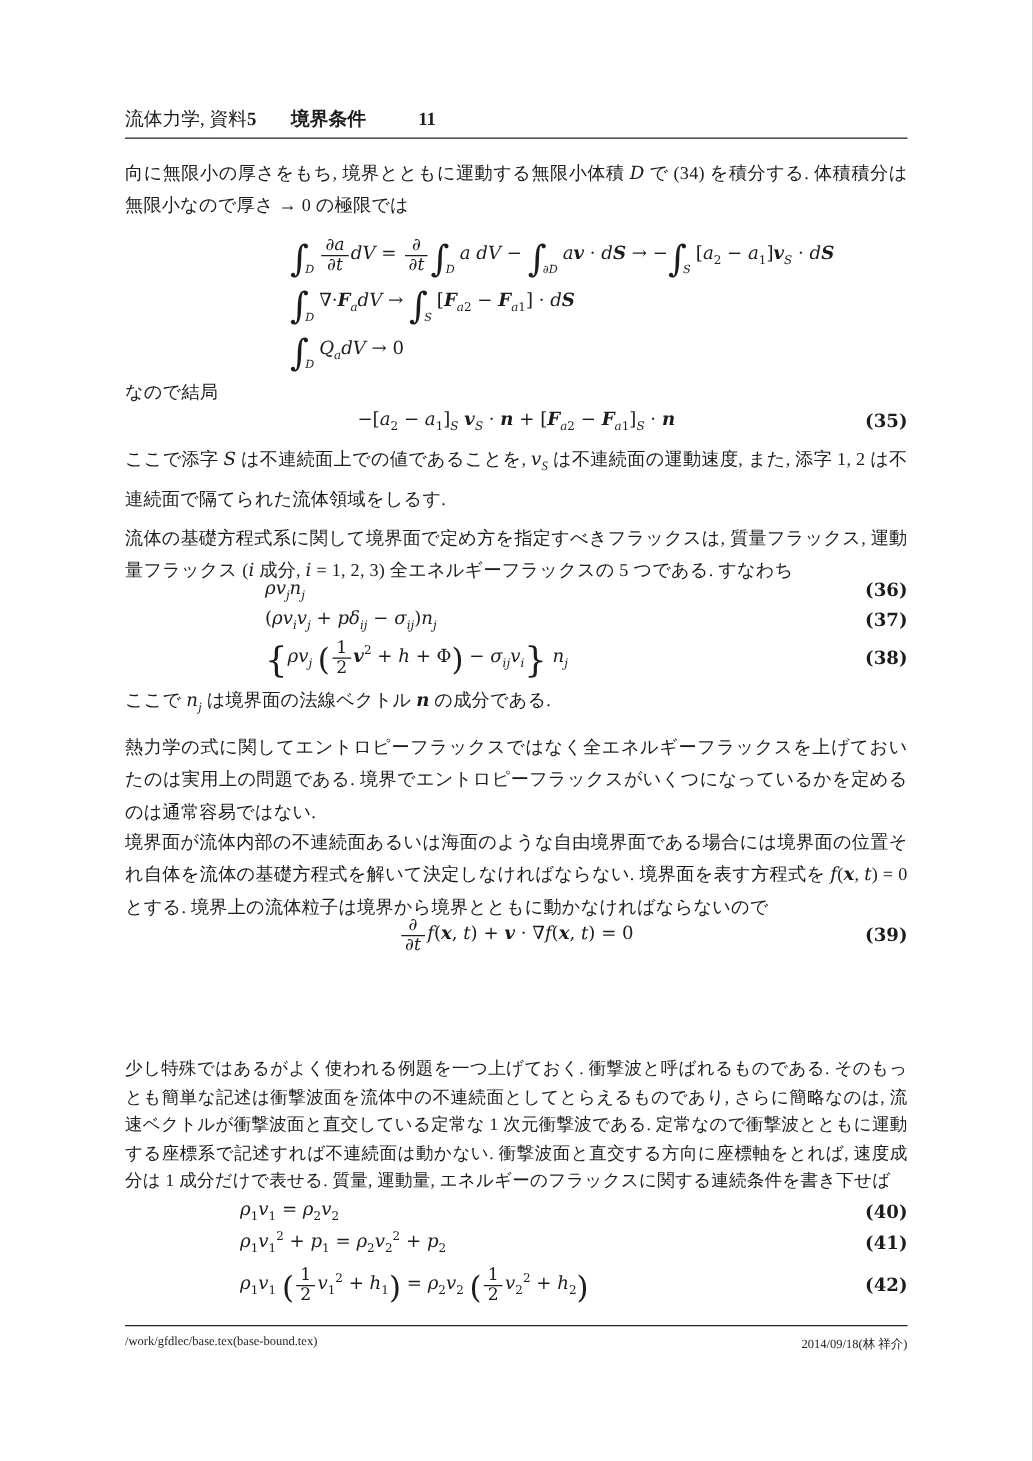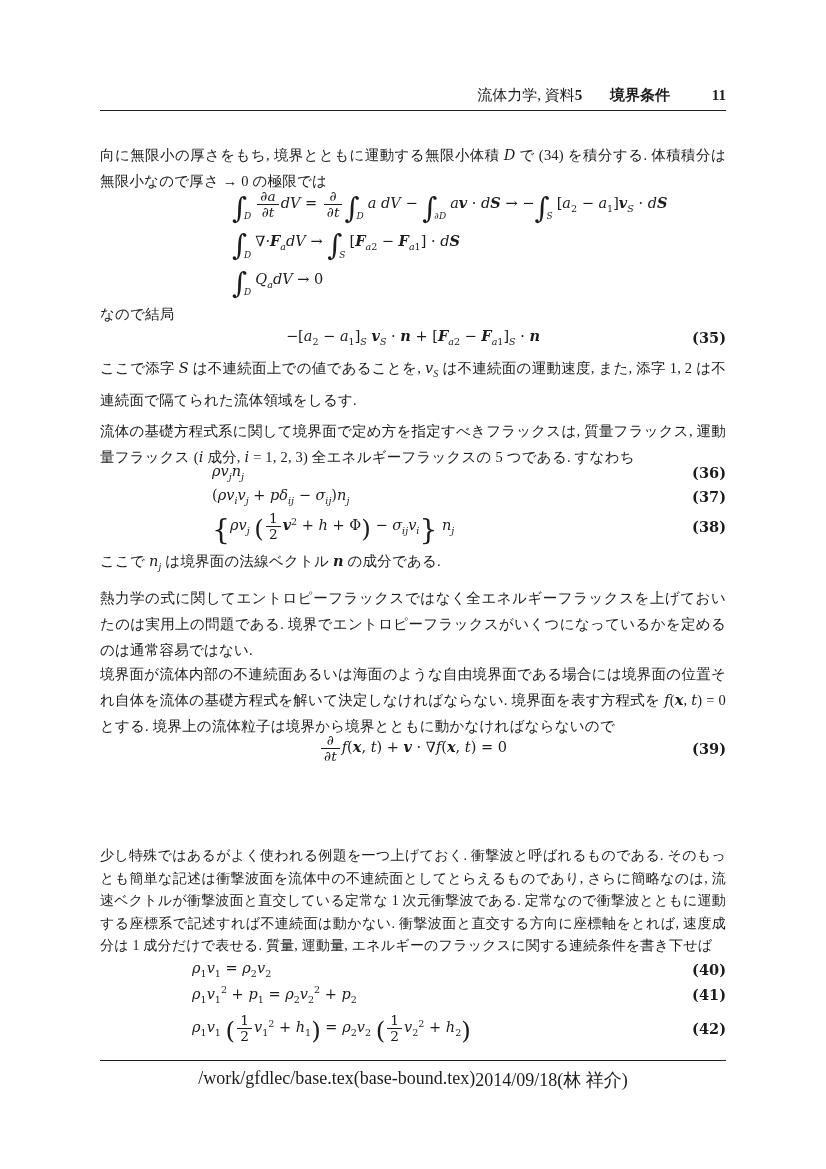--- a/index.html
+++ b/index.html
@@ -1,28 +1,28 @@
 <!DOCTYPE html>
 <html><head>
 <meta charset="utf-8">
 <style>
   html,body{margin:0;padding:0;background:#d9d9d9;}
   .page{position:relative;width:826px;height:1169px;background:#ffffff;overflow:hidden;
         color:#1c1c1c;font-family:"Liberation Serif","DejaVu Serif",serif;box-shadow:0 0 0 1px #aaa;}
   .content{position:absolute;left:100px;top:0;width:626px;height:1169px;}
 
   
-  .hdr{position:absolute;top:86px;left:0;width:626px;display:flex;justify-content:flex-end;
+  .hdr{position:absolute;top:86px;left:0;width:626px;display:flex;justify-content:flex-start;
        align-items:baseline;border-bottom:1px solid #222;padding-bottom:5px;font-size:15px;}
   .hdr .hl{font-weight:normal;}
   .hdr .hr{font-weight:bold;}
   .hdr .hr .sec{margin-left:24px;}
   .hdr .hr .pg{margin-left:38px;}
   .ftr{position:absolute;top:1060px;left:0;width:626px;border-top:1px solid #222;padding-top:7px;
-       display:flex;justify-content:center;font-size:18px;}
+       display:flex;justify-content:space-between;font-size:10px;}
 
   
   .para{position:absolute;left:0;width:626px;margin:0;font-size:14.5px;line-height:26px;
         text-align:justify;letter-spacing:0.2px;}
   .para.tight{line-height:22.5px;font-size:14px;}
   .mv{font-family:"DejaVu Serif","Liberation Serif",serif;font-style:italic;}
   .ms{font-size:70%;}
   .bi{font-weight:bold;font-style:italic;font-family:"DejaVu Serif","Liberation Serif",serif;}
 
   
@@ -54,21 +54,21 @@
 
     <div class="hdr">
       <span class="hl">流体力学, 資料</span>
       <span class="hr">
         <span>5</span>
         <span class="sec">境界条件</span>
         <span class="pg">11</span>
       </span>
     </div>
 
-    <p class="para" style="top:142px">向に無限小の厚さをもち, 境界とともに運動する無限小体積 <i class="mv">D</i> で (34) を積分する. 体積積分は無限小なので厚さ → 0 の極限では</p>
+    <p class="para" style="top:126px">向に無限小の厚さをもち, 境界とともに運動する無限小体積 <i class="mv">D</i> で (34) を積分する. 体積積分は無限小なので厚さ → 0 の極限では</p>
 
     <div class="eqrow" style="top:184px;height:42px">
       <span class="eqbody i1"><span class="int">∫</span><span class="il"><i>D</i></span><span class="fr"><span class="fn"><i>∂a</i></span><span class="fd"><i>∂t</i></span></span><i>dV</i> = <span class="fr"><span class="fn"><i>∂</i></span><span class="fd"><i>∂t</i></span></span><span class="int">∫</span><span class="il"><i>D</i></span><i>a dV</i> − <span class="int">∫</span><span class="il"><i>∂D</i></span><i>a</i><span class="bi">v</span> · <i>d</i><span class="bi">S</span> → −<span class="int">∫</span><span class="il"><i>S</i></span>[<i>a</i><sub>2</sub> − <i>a</i><sub>1</sub>]<span class="bi">v</span><sub><i>S</i></sub> · <i>d</i><span class="bi">S</span></span>
     </div>
     <div class="eqrow" style="top:227px;height:38px">
       <span class="eqbody i1"><span class="int">∫</span><span class="il"><i>D</i></span>∇·<span class="bi">F</span><sub><i>a</i></sub><i>dV</i> → <span class="int">∫</span><span class="il"><i>S</i></span>[<span class="bi">F</span><sub><i>a</i>2</sub> − <span class="bi">F</span><sub><i>a</i>1</sub>] · <i>d</i><span class="bi">S</span></span>
     </div>
     <div class="eqrow" style="top:266px;height:36px">
       <span class="eqbody i1"><span class="int">∫</span><span class="il"><i>D</i></span><i>Q</i><sub><i>a</i></sub><i>dV</i> → 0</span>
     </div>

